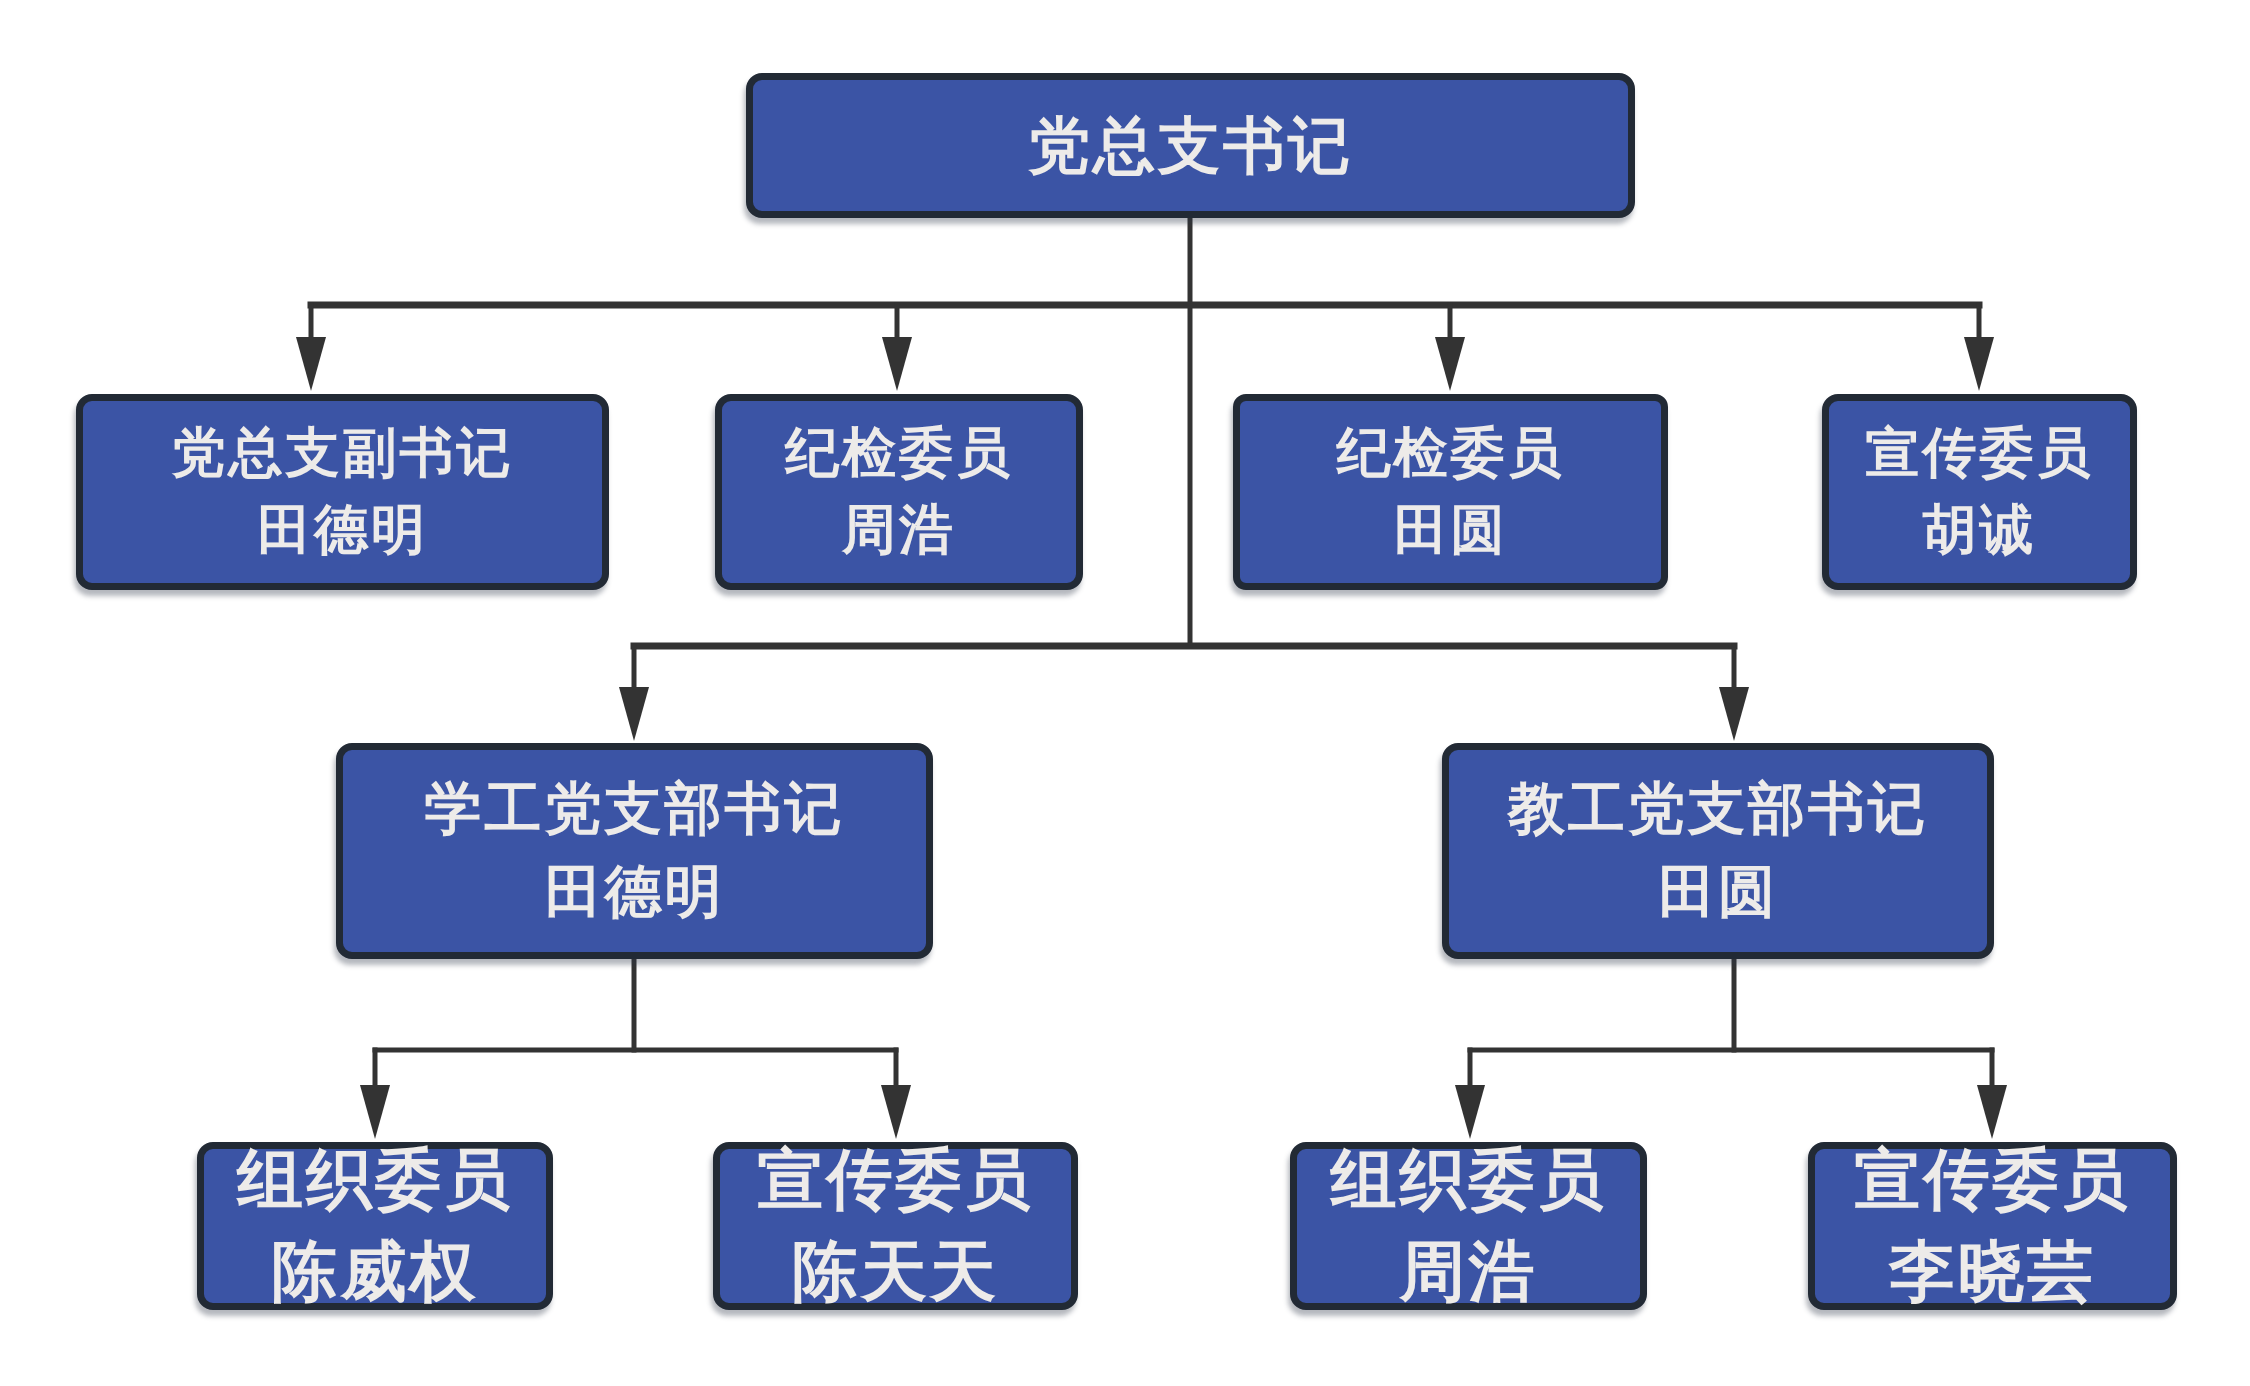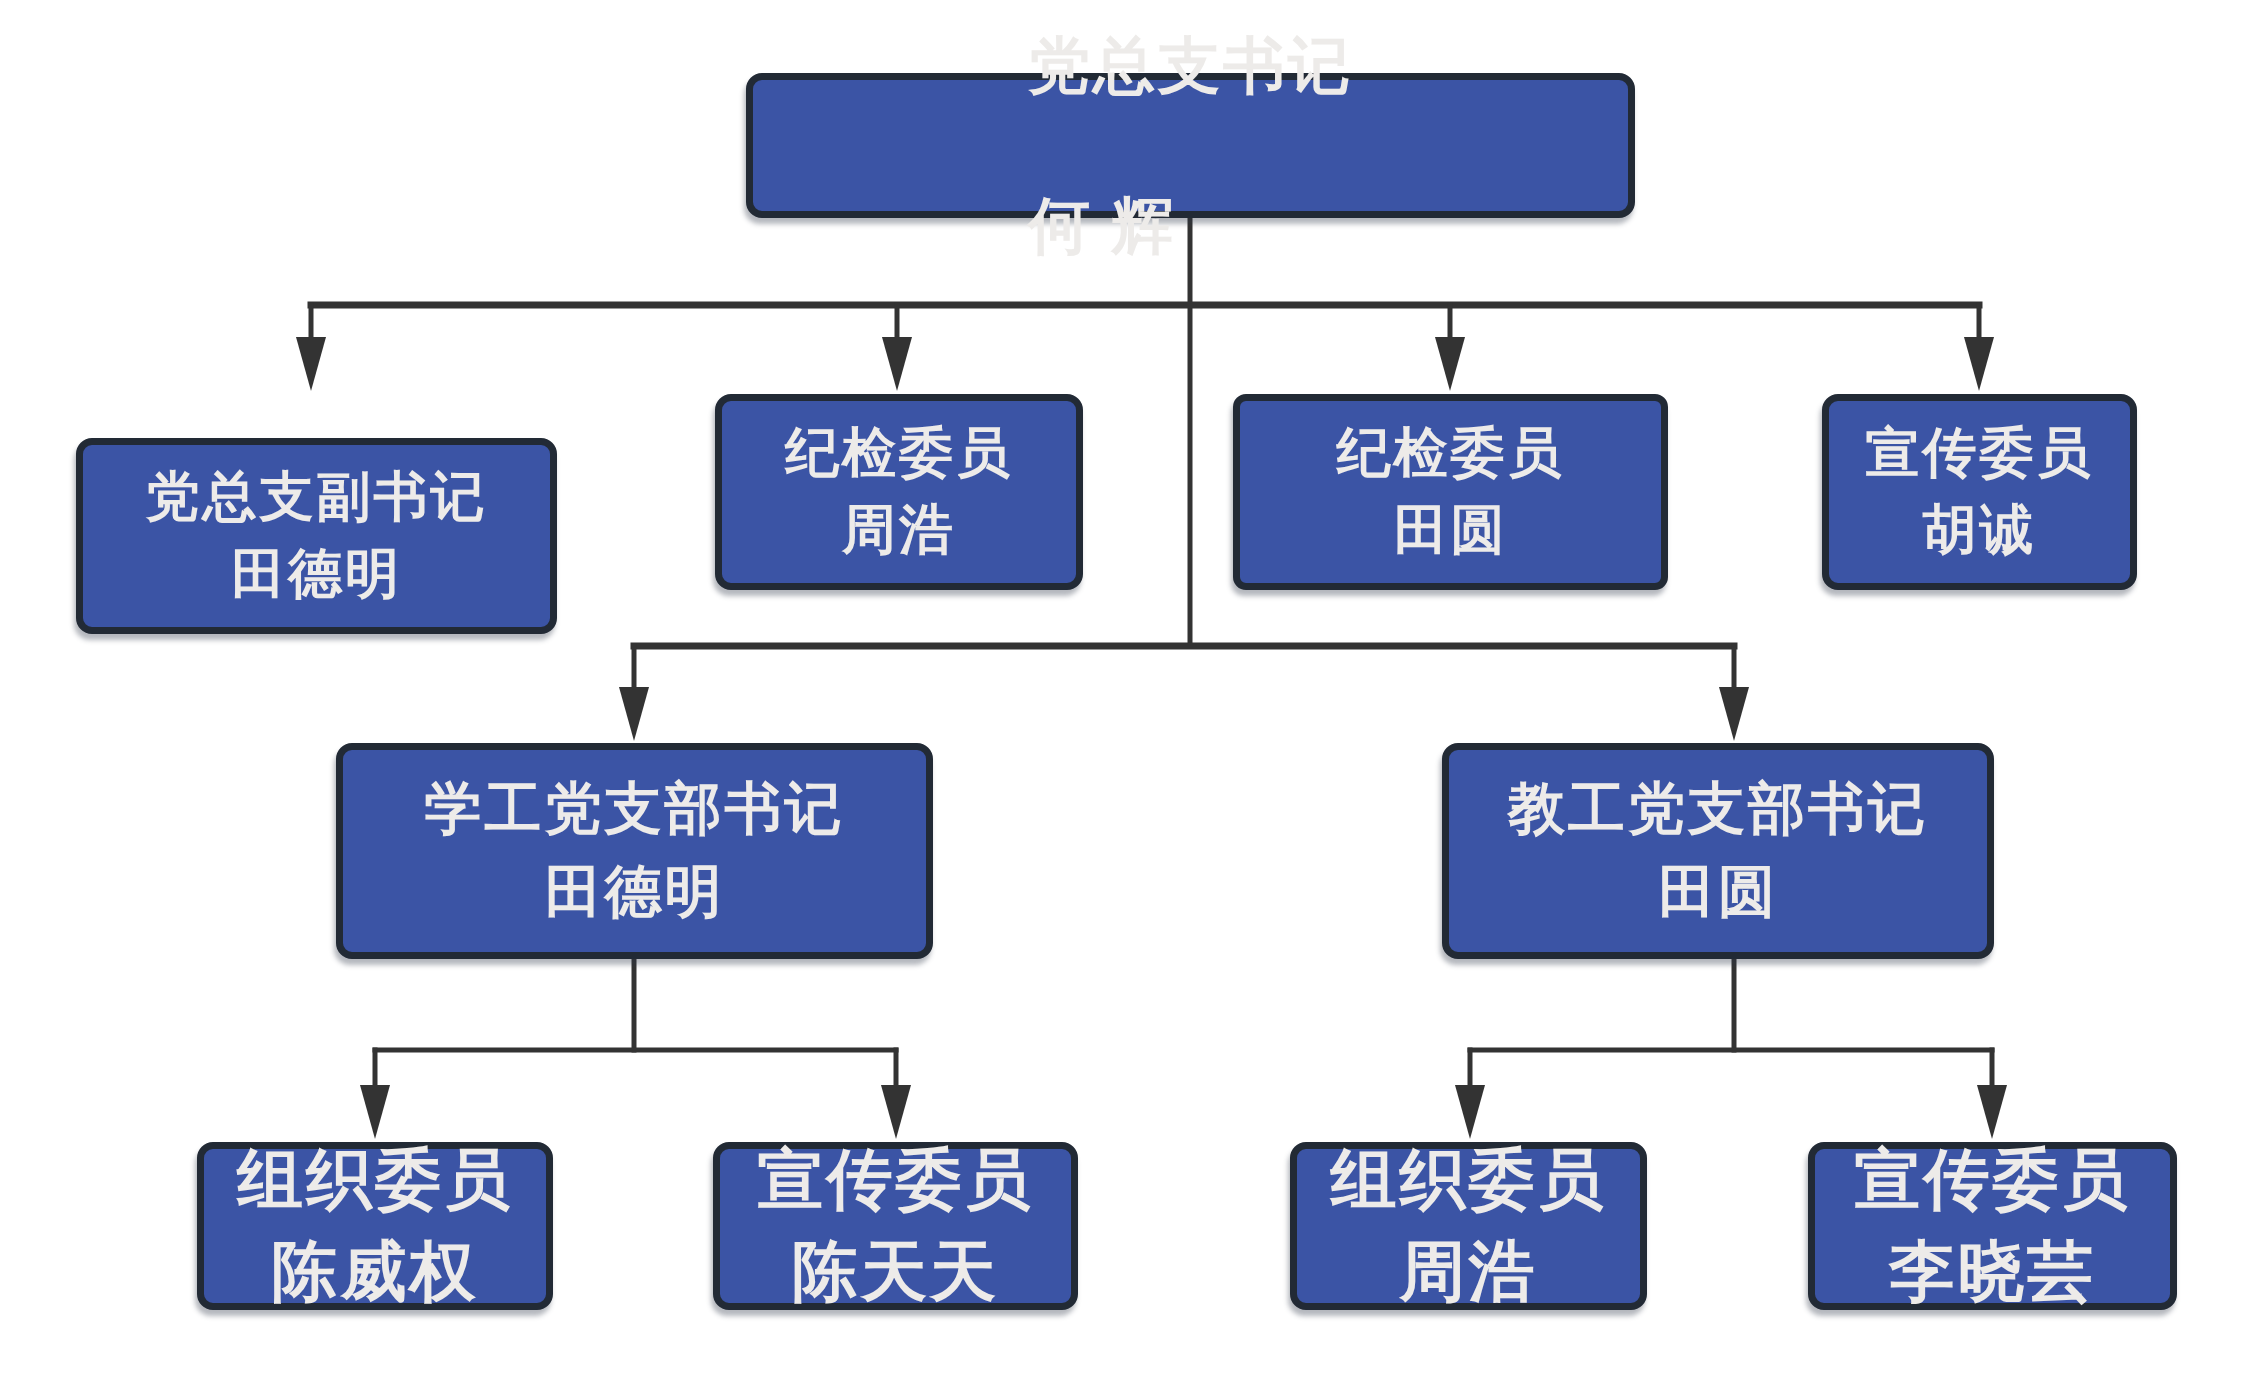--- a/index.html
+++ b/index.html
@@ -84,25 +84,24 @@
     <line class="cline" x1="1470" y1="1050" x2="1992" y2="1050"></line>
     <line class="cline" x1="1470" y1="1050" x2="1470" y2="1098"></line>
     <polygon class="ahead" points="1455,1085 1485,1085 1470,1139"></polygon>
     <line class="cline" x1="1992" y1="1050" x2="1992" y2="1098"></line>
     <polygon class="ahead" points="1977,1085 2007,1085 1992,1139"></polygon>
   </svg>
 
   <div class="node lv1" style="left:746px; top:73px; width:889px; height:145px;">
     <div class="root-line">
       <span>党总支书记</span>
-      <span>何 辉</span>
     </div>
   </div>
 
-  <div class="node lv2" style="left:76px; top:394px; width:481px; height:196px;margin-top:44px;">
+  <div class="node lv2" style="left:76px; top:394px; width:533px; height:196px;">
     <div>党总支副书记</div>
     <div>田德明</div>
   </div>
   <div class="node lv2" style="left:715px; top:394px; width:368px; height:196px;">
     <div>纪检委员</div>
     <div>周浩</div>
   </div>
   <div class="node lv2" style="left:1233px; top:394px; width:435px; height:196px;border-radius:13px;">
     <div>纪检委员</div>
     <div>田圆</div>

